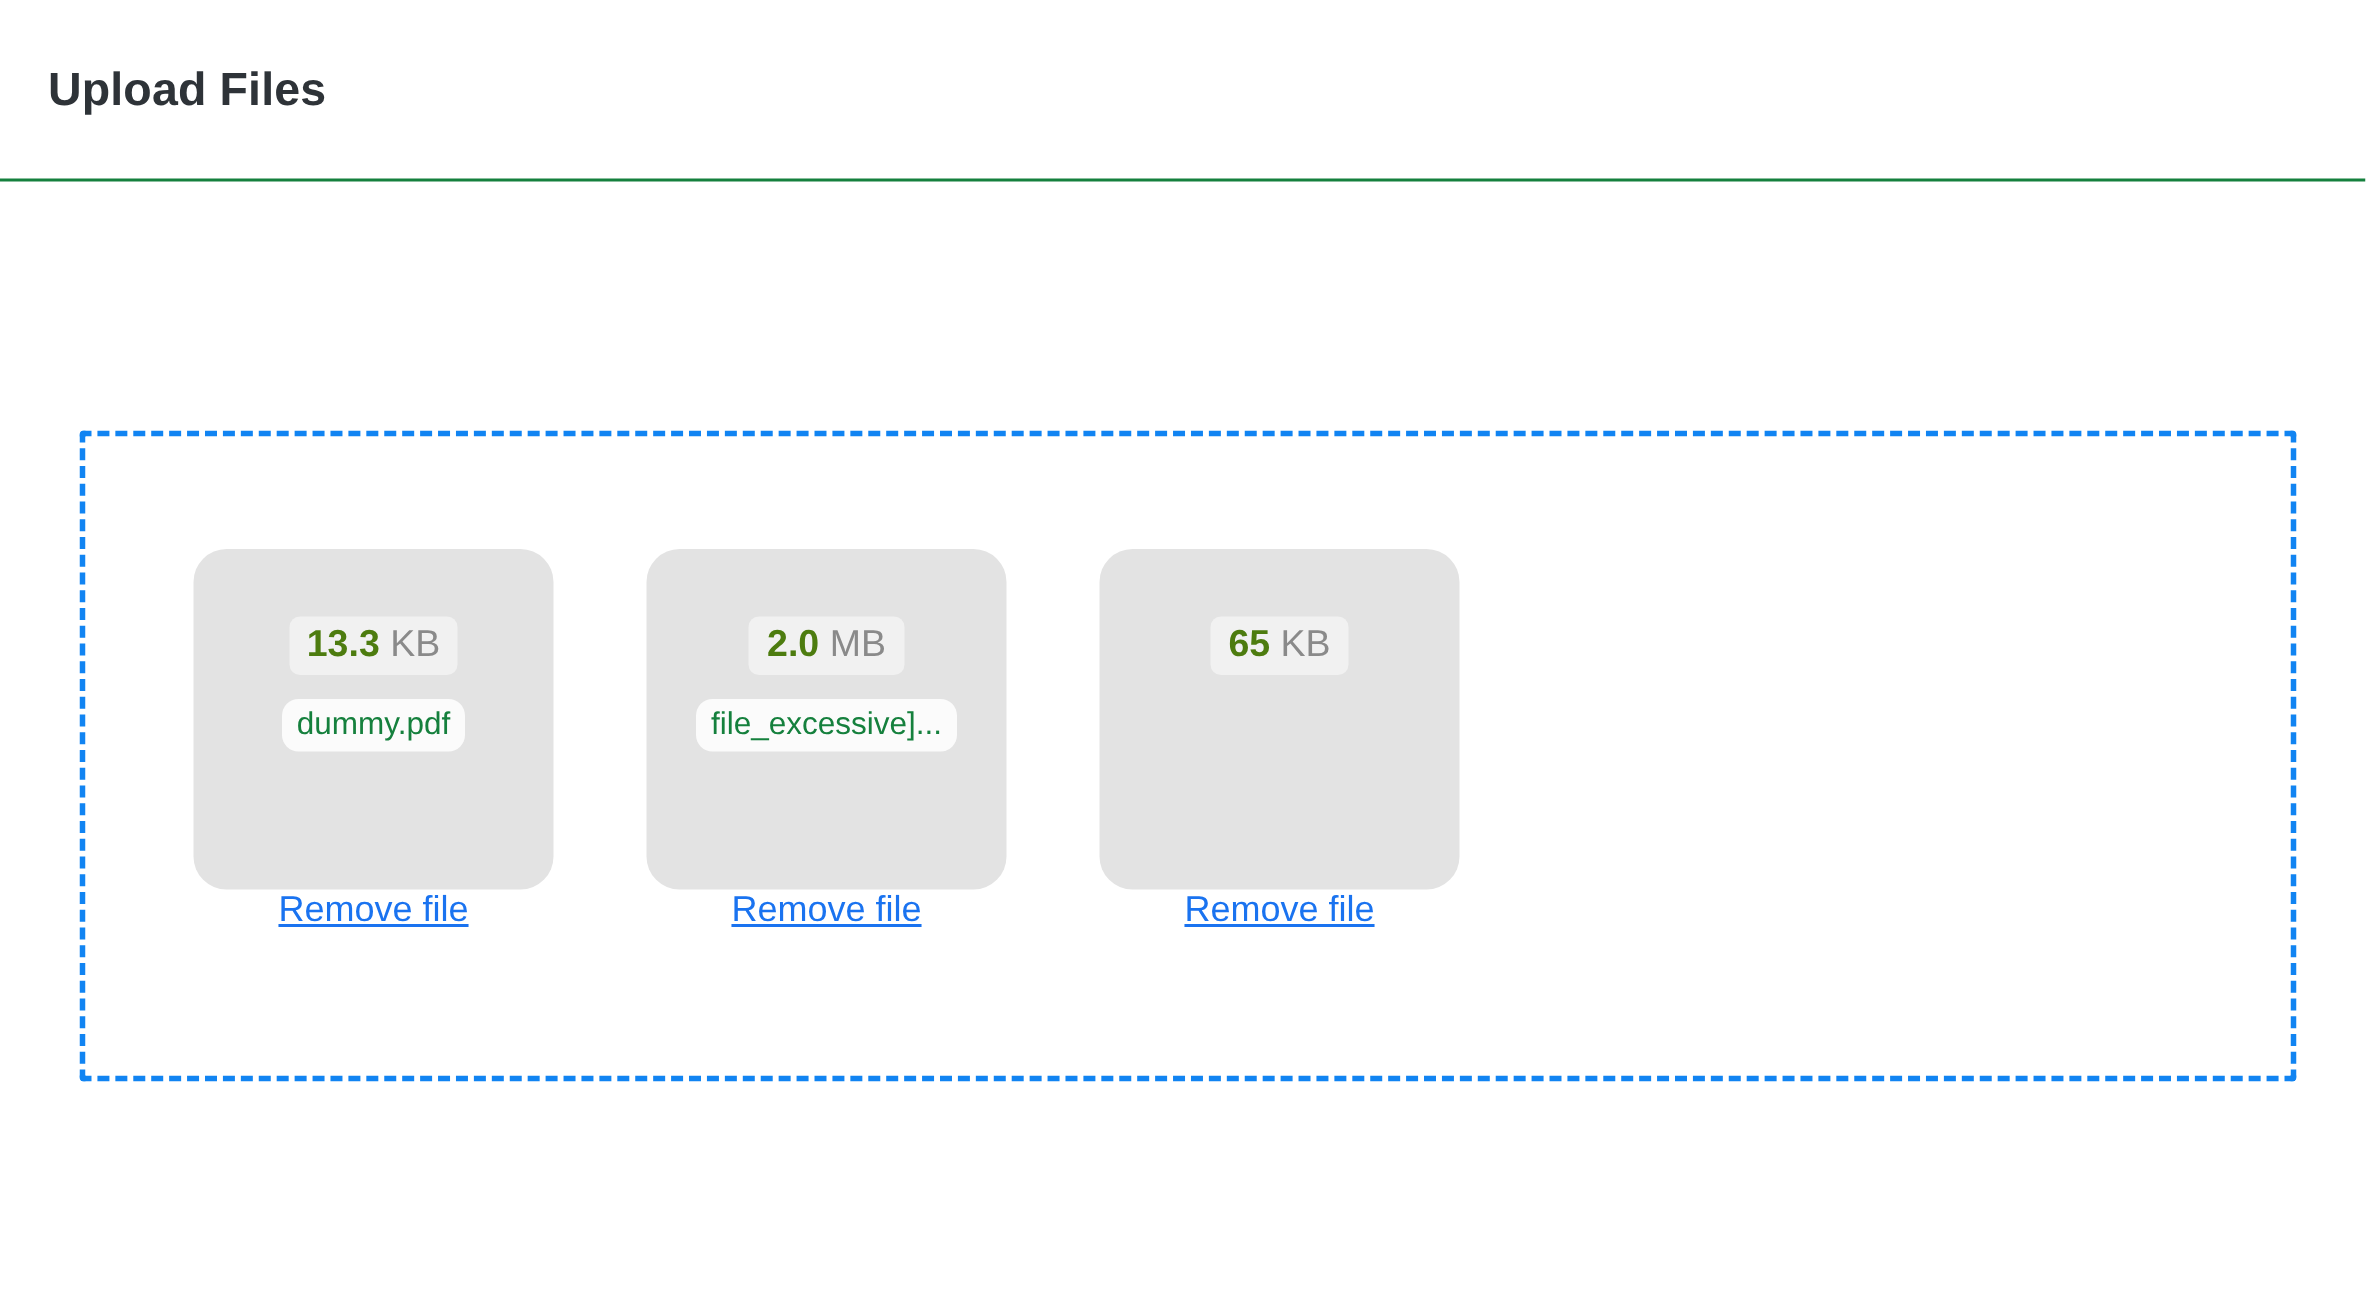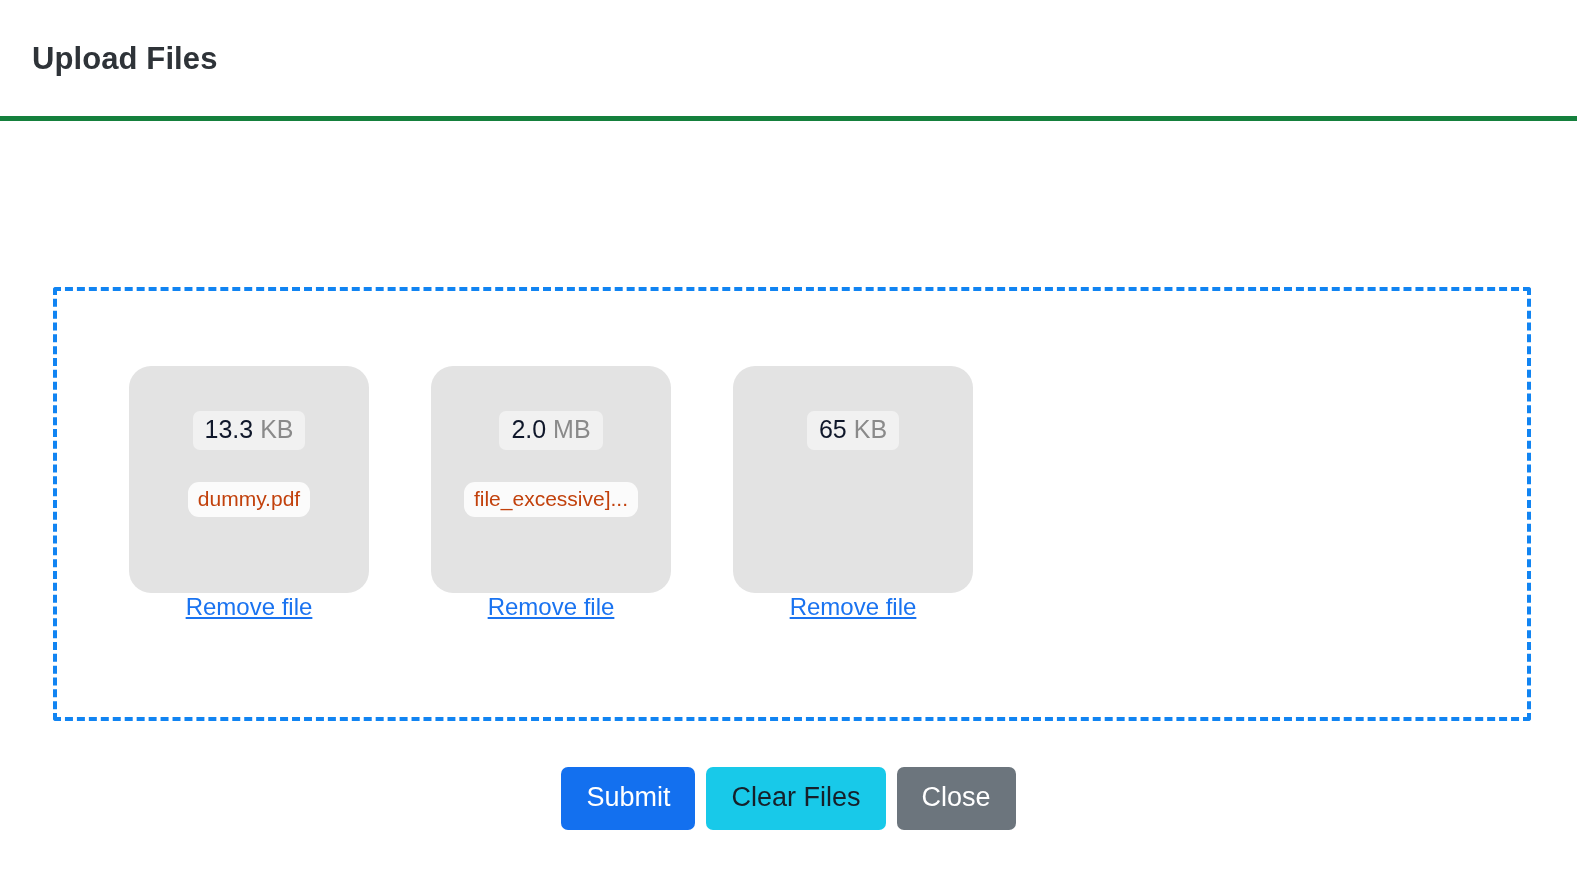--- a/index.html
+++ b/index.html
@@ -18,21 +18,21 @@
     height: 875px;
     background: #ffffff;
     display: flex;
     flex-direction: column;
   }
 
   
   .modal-header {
     height: 121px;
     flex: 0 0 121px;
-    border-bottom: 5px solid #15803d;
+    border-bottom: 2px solid #15803d;
     display: flex;
     align-items: center;
     padding: 0 32px;
   }
   .modal-title {
     font-size: 31px;
     font-weight: 600;
     color: #2e3338;
     letter-spacing: 0.1px;
     line-height: 1;
@@ -86,32 +86,32 @@
   .file-size {
     background: #f1f1f1;
     border-radius: 7px;
     padding: 5px 12px 6px 12px;
     font-size: 25px;
     color: #8a8a8a;
     line-height: 1.1;
     white-space: nowrap;
   }
   .file-size .num {
-    font-weight: 400;
-    color: #0f172a;
+    font-weight: 700;
+    color: #4d7c0f;
   }
 
   .file-name {
-    margin-top: 32px;
+    margin-top: 16px;
     max-width: 182px;
     background: #fbfbfb;
     border-radius: 11px;
     padding: 5px 10px 6px 10px;
     font-size: 21px;
-    color: #c2410c;
+    color: #15803d;
     white-space: nowrap;
     overflow: hidden;
     text-overflow: ellipsis;
     text-align: center;
   }
 
   .remove-link {
     margin-top: 0;
     font-size: 24px;
     color: #1a73f0;
@@ -179,20 +179,15 @@
         <div class="file-item">
           <div class="file-thumb">
             <div class="file-size"><span class="num">65</span> <span>KB</span></div>
           </div>
           <a class="remove-link">Remove file</a>
         </div>
 
       </div>
     </div>
 
-    <div class="modal-footer">
-      <button class="btn btn-submit">Submit</button>
-      <button class="btn btn-clear">Clear Files</button>
-      <button class="btn btn-close">Close</button>
-    </div>
 
   </div>
 </div>
 
 </body></html>

